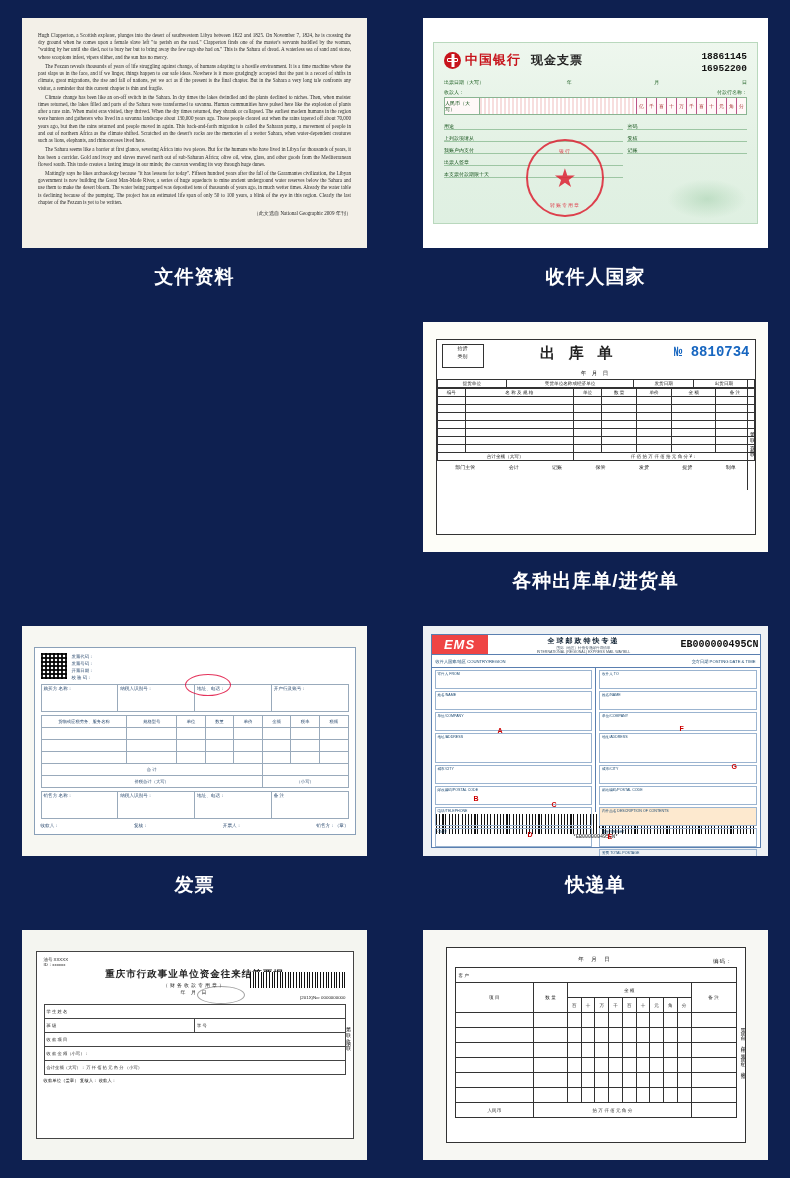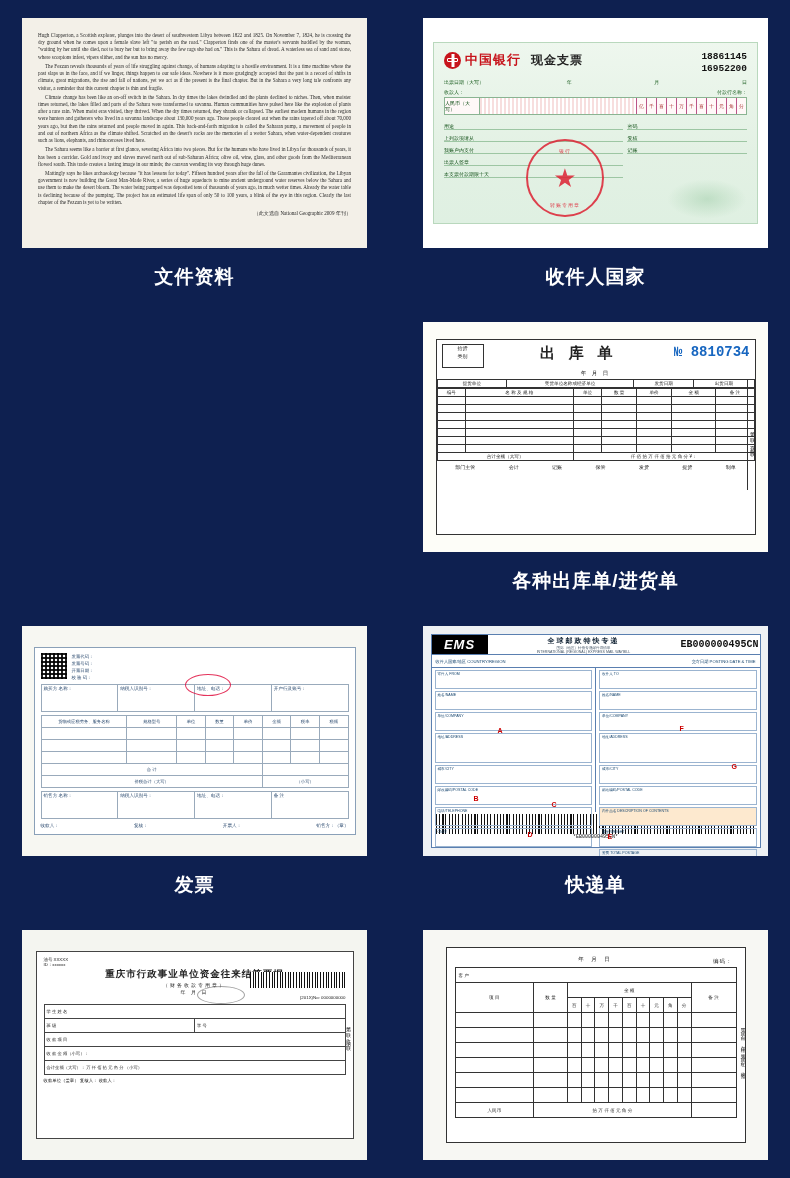--- a/index.html
+++ b/index.html
@@ -214,21 +214,21 @@
   }
 
   
   .ems-wrap { width: 100%; height: 100%; background: #eef1f4; display:flex; align-items:center; justify-content:center; }
   .ems {
     width: 330px; height: 214px; background: #fff; border: 1px solid #5a7fb0;
     box-sizing: border-box; position: relative; font-size: 4.2px; color: #16456e;
   }
   .ems-head { display: flex; align-items: center; height: 19px; border-bottom: 1px solid #5a7fb0; }
   .ems-logo {
-    width: 56px; height: 100%; background: #000000; color: #fff;
+    width: 56px; height: 100%; background: #ef4444; color: #fff;
     display: flex; align-items: center; justify-content: center;
     font-size: 13px; font-weight: bold; font-style: italic; letter-spacing: 1px;
   }
   .ems-cn { flex: 1; text-align: center; font-size: 7px; font-weight: bold; color: #123; letter-spacing: 2px; }
   .ems-sub { text-align: center; font-size: 3.6px; color: #456; }
   .ems-bar { display: flex; border-bottom: 1px solid #5a7fb0; height: 12px; align-items: center; padding: 0 4px; justify-content: space-between; }
   .ems-code { font-size: 10px; font-weight: bold; color: #111; font-family: "Liberation Mono", monospace; }
   .ems-body { display: flex; height: 144px; }
   .ems-col { flex: 1; border-right: 1px solid #5a7fb0; padding: 2px 3px; }
   .ems-col:last-child { border-right: none; }

